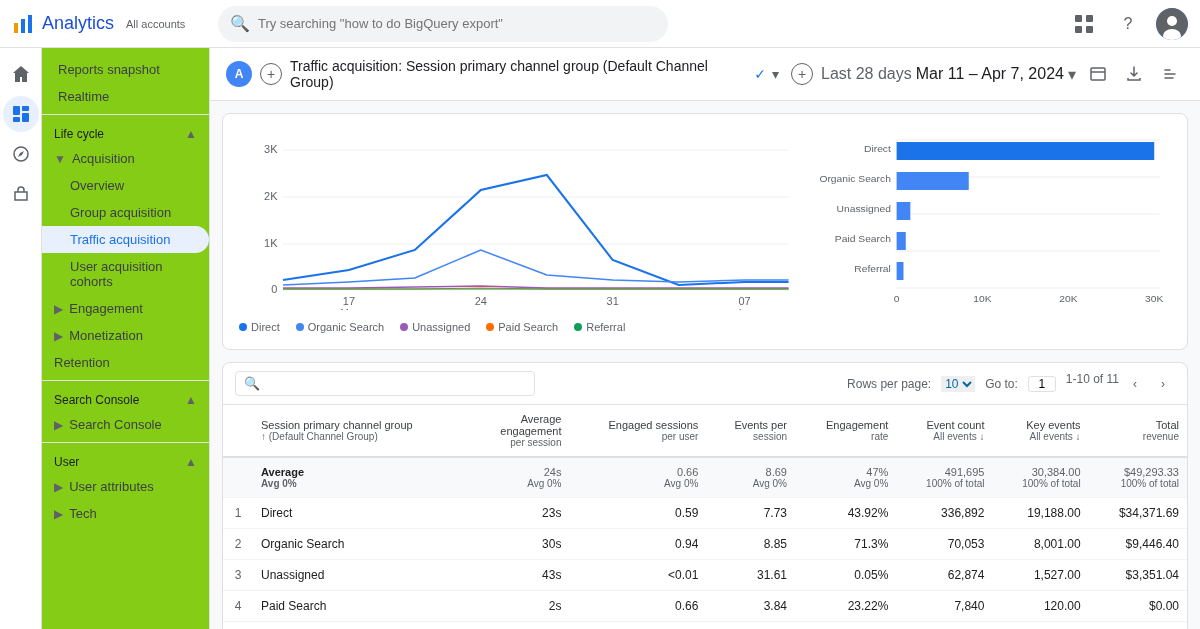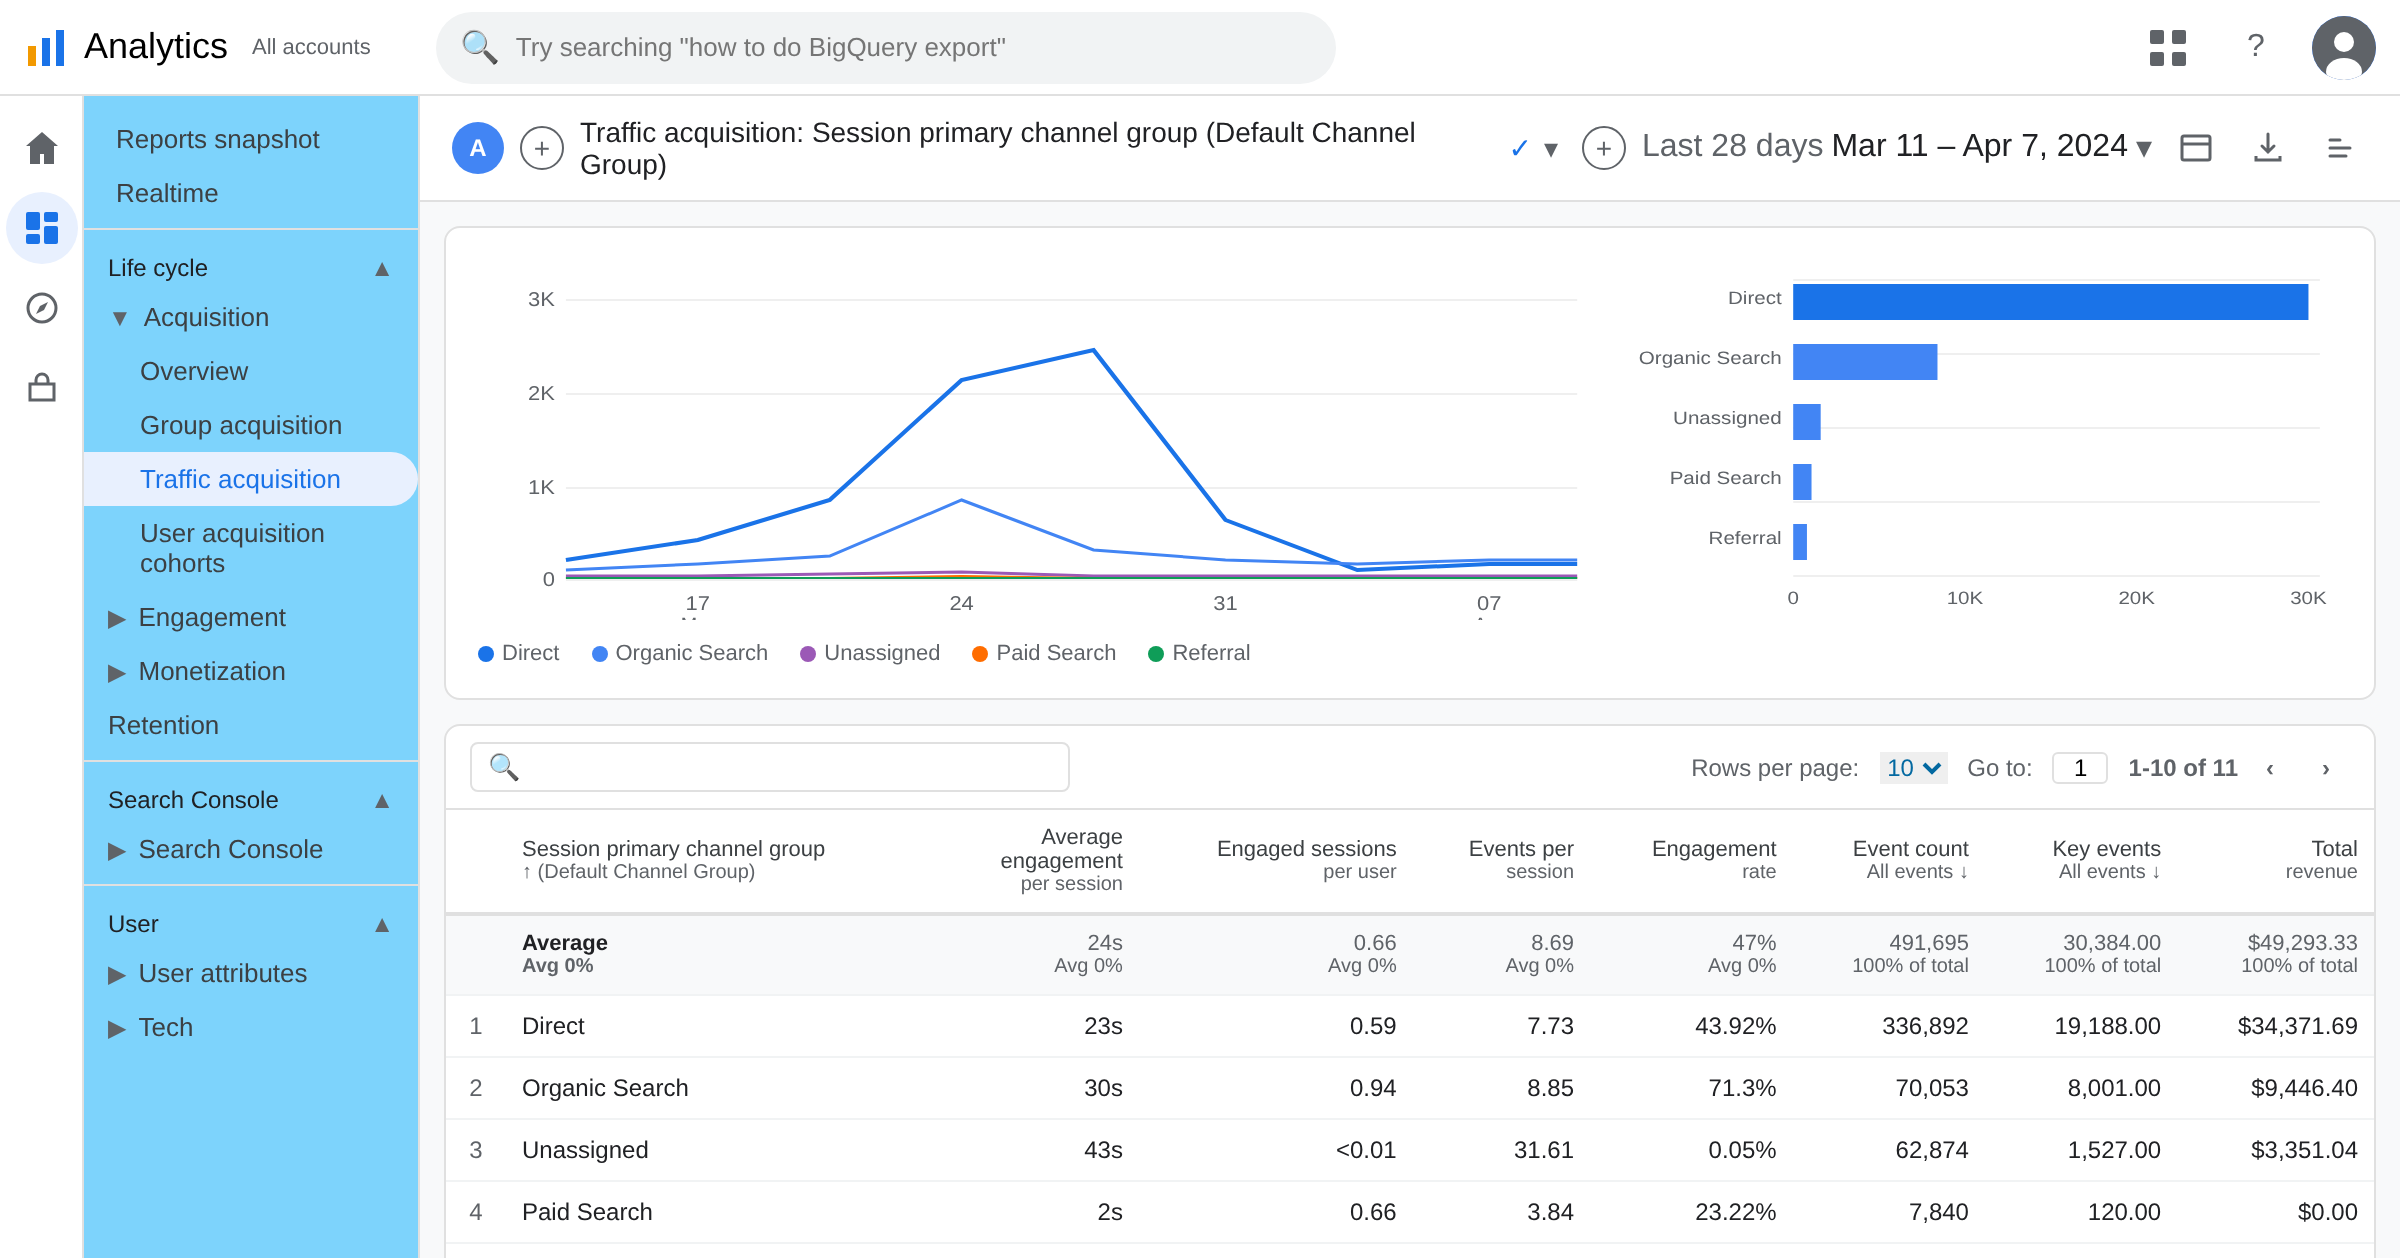--- a/index.html
+++ b/index.html
@@ -33,21 +33,21 @@
     }
     #icon-nav .nav-icon {
       width: 36px; height: 36px; border-radius: 50%; display: flex; align-items: center;
       justify-content: center; cursor: pointer; color: #5f6368; font-size: 18px;
     }
     #icon-nav .nav-icon.active { background: #e8f0fe; color: #1a73e8; }
 
     
     #sidebar {
       position: fixed; top: 48px; left: 42px; width: 168px; height: calc(629px - 48px);
-      background: #7dd3fc; border-right: 1px solid #e0e0e0; overflow-y: auto; z-index: 98;
+      background: #84cc16; border-right: 1px solid #e0e0e0; overflow-y: auto; z-index: 98;
       padding: 8px 0;
     }
     .sidebar-section-header {
       padding: 8px 12px 4px 12px; font-size: 12px; font-weight: 500; color: #202124;
       display: flex; justify-content: space-between; align-items: center; cursor: pointer;
     }
     .sidebar-item {
       padding: 6px 12px 6px 16px; font-size: 13px; color: #3c4043; cursor: pointer;
       display: flex; align-items: center; gap: 6px;
     }
@@ -95,21 +95,21 @@
     
     .bar-chart-svg { width: 100%; height: 180px; }
 
     
     #table-area { background: #fff; margin: 0 12px 12px; border-radius: 8px; border: 1px solid #e0e0e0; overflow: hidden; }
     #table-header { padding: 8px 12px; display: flex; align-items: center; gap: 8px; border-bottom: 1px solid #e0e0e0; }
     .search-input-wrap { display: flex; align-items: center; gap: 6px; border: 1px solid #e0e0e0; border-radius: 4px; padding: 4px 8px; flex: 1; max-width: 300px; }
     .search-input-wrap input { border: none; outline: none; font-size: 13px; width: 100%; }
     .table-controls { margin-left: auto; display: flex; align-items: center; gap: 10px; font-size: 12px; color: #5f6368; }
     .rows-select { border: none; outline: none; font-size: 12px; color: #0369a1; cursor: pointer; }
-    .pagination { display: flex; align-items: center; gap: 4px; font-weight: bold; }
+    .pagination { display: flex; align-items: flex-start; gap: 4px; }
     .page-nav { width: 24px; height: 24px; display: flex; align-items: center; justify-content: center; cursor: pointer; color: #5f6368; border-radius: 4px; }
 
     
     table { width: 100%; border-collapse: collapse; font-size: 12px; }
     thead th {
       padding: 8px 8px; text-align: right; font-weight: 500; color: #3c4043;
       border-bottom: 2px solid #e0e0e0; font-size: 11px; white-space: nowrap;
       position: relative;
     }
     thead th:first-child { text-align: left; }
@@ -130,21 +130,21 @@
 </head>
 <body>
 
 <div id="topbar">
   <div class="logo-area">
     <svg width="22" height="22" viewBox="0 0 22 22">
       <rect x="2" y="10" width="4" height="10" fill="#f29900"></rect>
       <rect x="9" y="6" width="4" height="14" fill="#1a73e8"></rect>
       <rect x="16" y="2" width="4" height="18" fill="#1a73e8"></rect>
     </svg>
-    <span style="font-size:18px;color:#000000;">Analytics</span>
+    <span style="font-size:18px;color:#1d4ed8;">Analytics</span>
     <span style="font-size:11px;color:#5f6368;margin-left:4px;">All accounts</span>
   </div>
   <div class="search-bar">
     <span style="color:#5f6368;font-size:16px;">🔍</span>
     <input type="text" placeholder="Try searching &quot;how to do BigQuery export&quot;" style="">
   </div>
   <div class="right-icons">
     <div class="icon-btn">
       <svg width="20" height="20" viewBox="0 0 20 20">
           <rect x="1" y="1" width="7" height="7" rx="1" fill="#5f6368"></rect>

